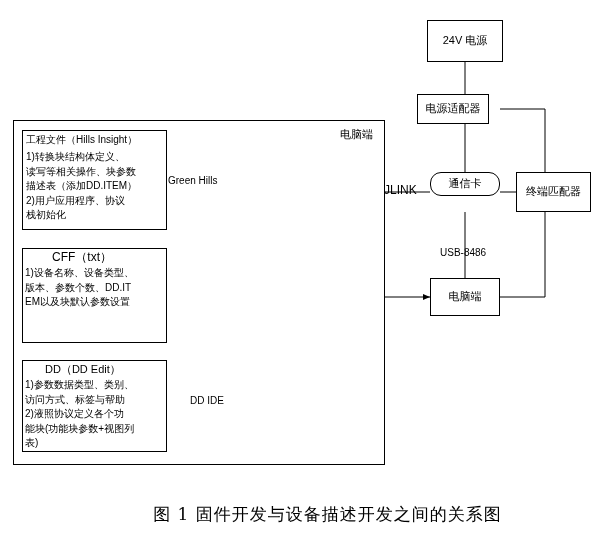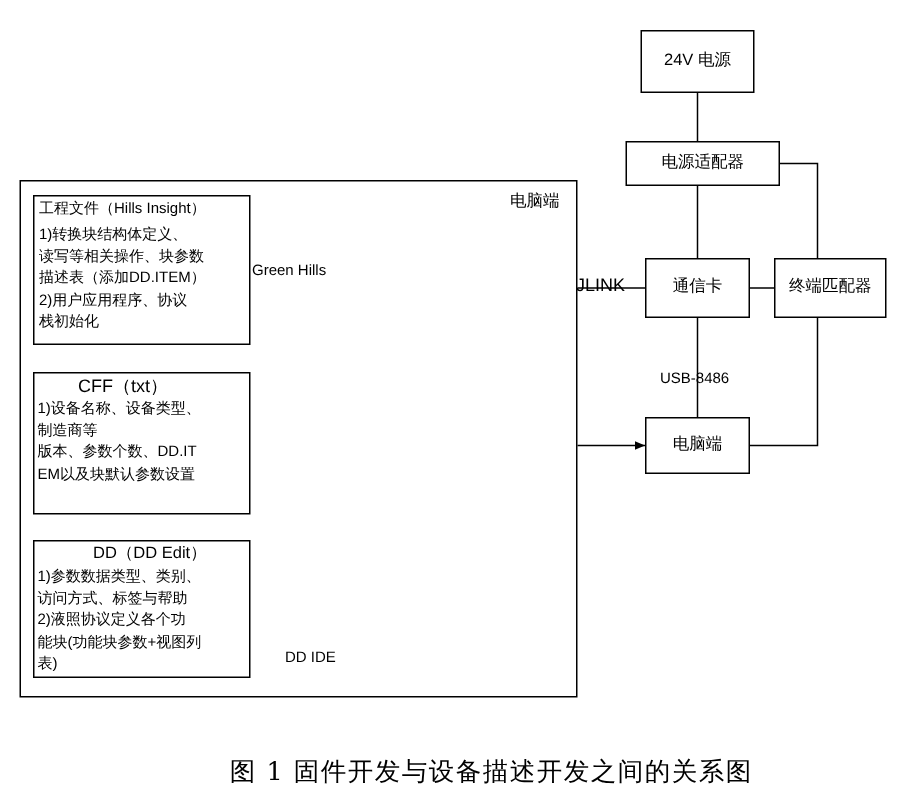--- a/index.html
+++ b/index.html
@@ -127,25 +127,25 @@
 
     <line x1="160" y1="410" x2="288" y2="410" stroke="#000" stroke-width="1" marker-end="url(#arrow)"></line>
 
     <line x1="325" y1="392" x2="325" y2="314" stroke="#000" stroke-width="1" marker-end="url(#arrow)"></line>
   </svg>
 
   <div class="box" style="left:427px; top:20px; width:76px; height:42px;">
     <span>24V 电源</span>
   </div>
 
-  <div class="box" style="left:417px; top:94px; width:103px; height:30px;">
+  <div class="box" style="left:417px; top:94px; width:72px; height:30px;">
     <span>电源适配器</span>
   </div>
 
-  <div class="box" style="left:430px; top:172px; width:70px; height:40px;">
+  <div class="box" style="left:430px; top:172px; width:70px; height:24px;border-radius:11px;">
     <span>通信卡</span>
   </div>
 
   <div class="box" style="left:516px; top:172px; width:75px; height:40px;">
     <span>终端匹配器</span>
   </div>
 
   <div class="box" style="left:430px; top:278px; width:70px; height:38px;">
     <span>电脑端</span>
   </div>
@@ -179,35 +179,34 @@
     <div>读写等相关操作、块参数</div>
     <div>描述表（添加DD.ITEM）</div>
     <div>2)用户应用程序、协议</div>
     <div>栈初始化</div>
   </div>
 
   <div class="group" style="left:22px; top:248px; width:145px; height:95px;"></div>
   <div class="plain" style="left:52px; top:250px; font-size:12px;">CFF（txt）</div>
   <div class="textblock" style="left:25px; top:266px; width:142px;">
     <div>1)设备名称、设备类型、</div>
-    <div>制造商等</div>
     <div>版本、参数个数、DD.IT</div>
     <div>EM以及块默认参数设置</div>
   </div>
 
   <div class="group" style="left:22px; top:360px; width:145px; height:92px;"></div>
-  <div class="plain" style="left:62px; top:362px; font-size:11px;">DD（DD Edit）</div>
+  <div class="plain" style="left:45px; top:362px; font-size:11px;">DD（DD Edit）</div>
   <div class="textblock" style="left:25px; top:378px; width:142px;">
     <div>1)参数数据类型、类别、</div>
     <div>访问方式、标签与帮助</div>
     <div>2)液照协议定义各个功</div>
     <div>能块(功能块参数+视图列</div>
     <div>表)</div>
   </div>
 
   <div class="plain small" style="left:168px; top:174px;">Green Hills</div>
   <div class="plain" style="left:384px; top:172px; font-size:12px;margin-top:11px;">JLINK</div>
   <div class="plain small" style="left:440px; top:246px;">USB-8486</div>
-  <div class="plain small" style="left:190px; top:394px;margin-top:38px;">DD IDE</div>
+  <div class="plain small" style="left:190px; top:394px;">DD IDE</div>
 
   <div class="caption" style="top:503px;padding-left:24px;">图 1   固件开发与设备描述开发之间的关系图</div>
 
 </div>
 
 </body></html>

